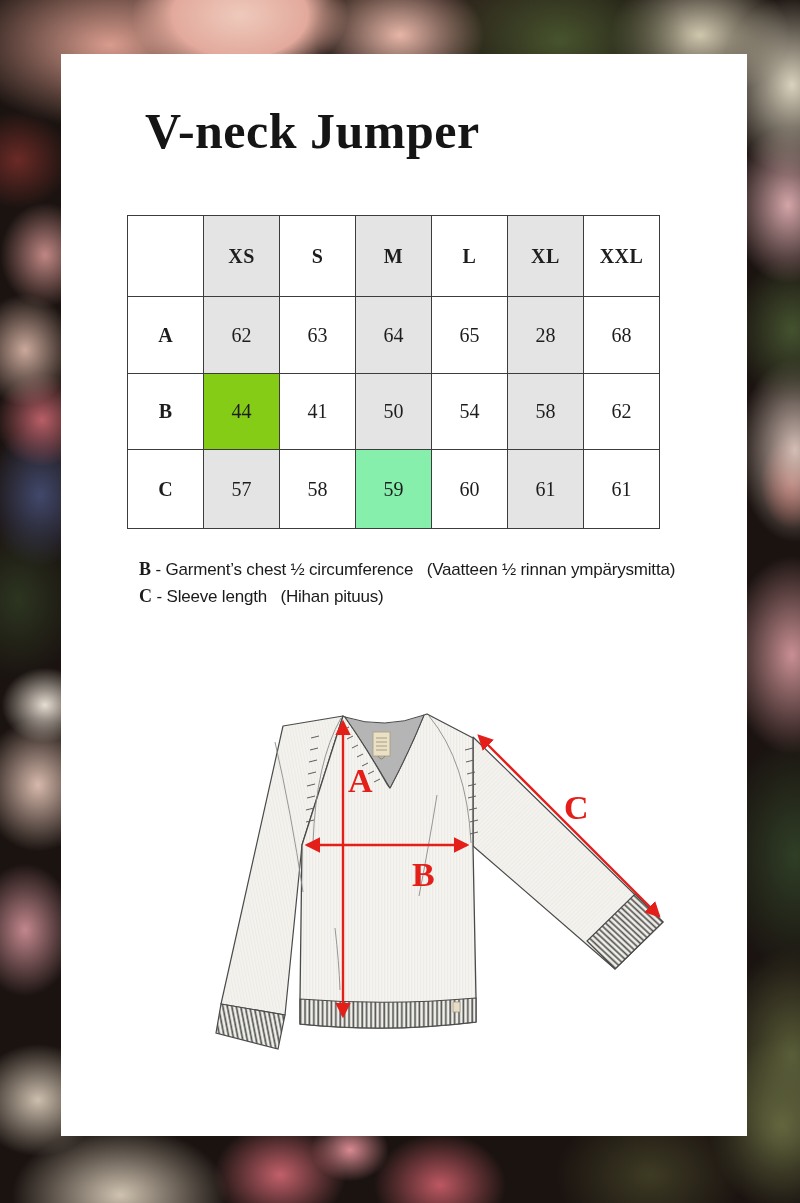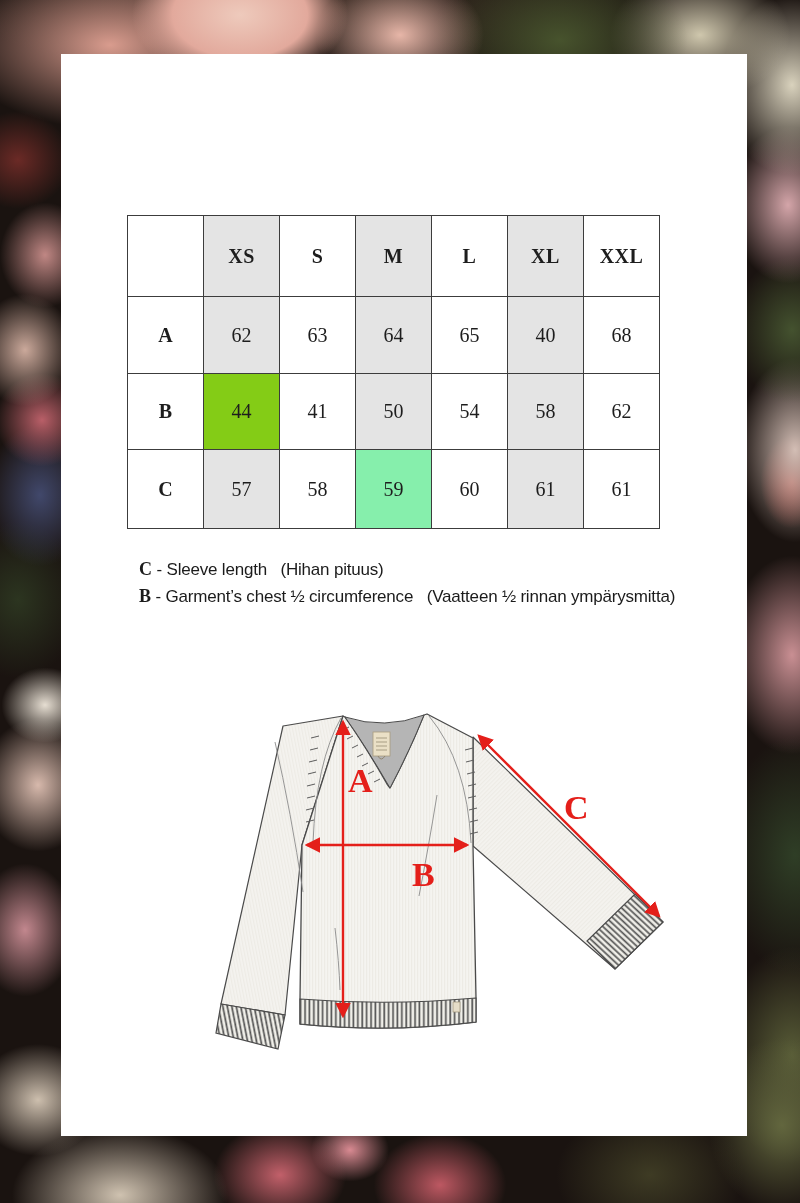--- a/index.html
+++ b/index.html
@@ -79,39 +79,40 @@
   .figure{position:absolute;left:154px;top:646px;width:460px;height:360px;}
   .arrow-label{font-family:"Liberation Serif",serif;font-weight:bold;font-size:34px;}
 </style>
 </head>
 <body>
 
 <div class="bg"></div>
 
 <div class="card">
 
+  <div class="title">V-neck Jumper</div>
 
   <table class="size-table">
     <tbody>
         <tr class="r0">
       <td class="hd"></td>
       <td class="hd shade" style="background: rgb(228, 228, 228);">XS</td>
       <td class="hd">S</td>
       <td class="hd shade" style="background: rgb(228, 228, 228);">M</td>
       <td class="hd">L</td>
       <td class="hd shade" style="background: rgb(228, 228, 228);">XL</td>
       <td class="hd">XXL</td>
     </tr>
     <tr class="r1">
       <td class="lbl">A</td>
       <td class="shade" style="background: rgb(228, 228, 228);">62</td>
       <td>63</td>
       <td class="shade" style="background: rgb(228, 228, 228);">64</td>
       <td>65</td>
-      <td class="shade" style="background: rgb(228, 228, 228);">40</td>
+      <td class="shade" style="background: rgb(228, 228, 228);">28</td>
       <td>68</td>
     </tr>
     <tr class="r2">
       <td class="lbl">B</td>
       <td class="shade" style="background: #84cc16;">44</td>
       <td>41</td>
       <td class="shade" style="background: rgb(228, 228, 228);">50</td>
       <td>54</td>
       <td class="shade" style="background: rgb(228, 228, 228);">58</td>
       <td>62</td>
@@ -122,22 +123,22 @@
       <td>58</td>
       <td class="shade" style="background: #86efac;">59</td>
       <td>60</td>
       <td class="shade" style="background: rgb(228, 228, 228);">61</td>
       <td>61</td>
     </tr>
   </tbody>
     </table>
 
   <div class="legend">
+    <div class="legend-line"><span class="legend-letter">B</span><span class="legend-text"> - Garment’s chest ½ circumference   (Vaatteen ½ rinnan ympärysmitta)</span></div>
     <div class="legend-line"><span class="legend-letter">C</span><span class="legend-text"> - Sleeve length   (Hihan pituus)</span></div>
-    <div class="legend-line"><span class="legend-letter">B</span><span class="legend-text"> - Garment’s chest ½ circumference   (Vaatteen ½ rinnan ympärysmitta)</span></div>
   </div>
 
   <svg class="figure" viewBox="0 0 460 360" xmlns="http://www.w3.org/2000/svg">
     <defs>
       <pattern id="rib" width="3" height="9" patternUnits="userSpaceOnUse">
         <rect width="3" height="9" fill="#f5f4f0"></rect>
           <rect x="1.3" width="0.8" height="9" fill="#eae8e1"></rect>
       </pattern>
       <pattern id="ribL" width="3" height="9" patternUnits="userSpaceOnUse" patternTransform="rotate(-11)">
         <rect width="3" height="9" fill="#f4f3ef"></rect>

